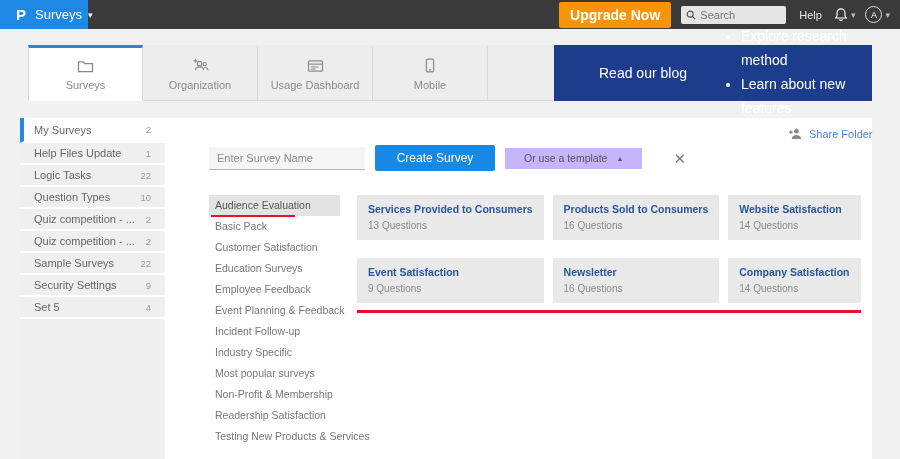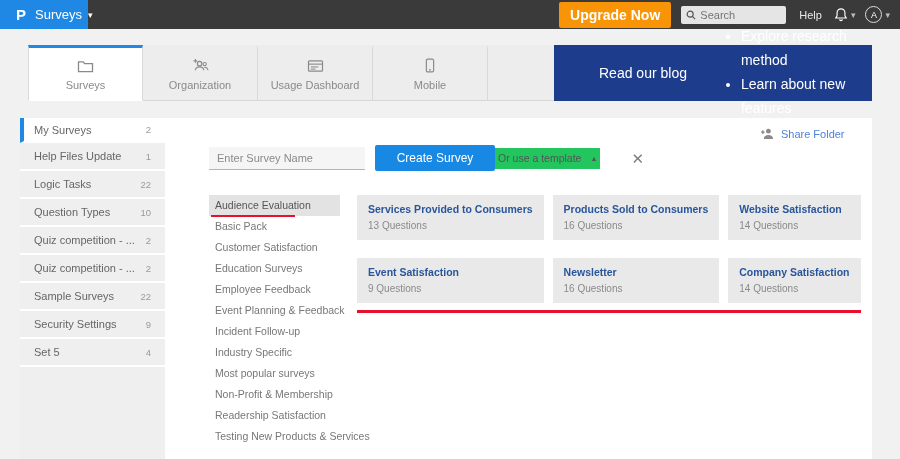--- a/index.html
+++ b/index.html
@@ -30,34 +30,34 @@
   .tab-label { font-size:11px; color:#8a8a8a; }
   .tab-icon { color:#9a9a9a; height:16px; display:flex; align-items:center; }
   .tabfill { flex:1; background:#ededed; border-bottom:1px solid #d7d7d7; }
   .banner { width:318px; background:#1e3c8c; display:flex; align-items:center; cursor:pointer; }
   .banner-title { color:#fff; font-size:14px; margin-left:45px; flex-shrink:0; }
   .banner ul { color:#fff; font-size:14px; margin-left:42px; padding-left:12px; line-height:1.7; }
 
   
   .panel { margin:17px 28px 0 20px; height:341px; background:#fff; display:flex;gap:31px; }
   .sidebar { width:145px; background:#efeff0; flex-shrink:0; }
-  .side-item { height:28px; display:flex; align-items:center; padding:0 14px; border-bottom:2px solid #fff; background:#efeff0; cursor:pointer; }
+  .side-item { height:22px; display:flex; align-items:center; padding:0 14px; border-bottom:2px solid #fff; background:#efeff0; cursor:pointer; }
   .side-item.active { background:#fff; height:25px; border-left:4px solid #1f88e5; padding-left:10px; }
   .side-label { flex:1; font-size:11px; color:#666; white-space:nowrap; overflow:hidden; }
   .side-count { font-size:9.5px; color:#9a9a9a; }
 
   .content { flex:1; position:relative; padding:0 28px 0 13px; }
-  .share-folder { position:absolute; top:9px; right:44px; display:flex; align-items:center; gap:6px; cursor:pointer; }
+  .share-folder { position:absolute; top:9px; right:16px; display:flex; align-items:center; gap:6px; cursor:pointer; }
   .share-folder span.lbl { font-size:11px; color:#4f81d8; }
 
   .form-row { display:flex; align-items:center; padding-top:27px; }
   .survey-input { width:156px; height:23px; background:#f5f5f5; border:none; border-bottom:1px solid #b5b5b5; padding:0 8px; font-size:11px; color:#444; outline:none; font-family:"Liberation Sans",sans-serif; }
   .survey-input::placeholder { color:#8a8a8a; }
   .create-btn { margin-left:10px; width:120px; height:26px; background:#1788e4; color:#fff; border:none; border-radius:2px; font-size:12px; cursor:pointer; font-family:"Liberation Sans",sans-serif; }
-  .tpl-dropdown { height:21px; background:#22c55e; display:flex; align-items:center; padding:0 3px; gap:9px; cursor:pointer; }
+  .tpl-dropdown { margin-left:10px; height:21px; background:#c4b5fd; display:flex; align-items:center; padding:0 19px; gap:9px; cursor:pointer; }
   .tpl-dropdown .lbl { font-size:10.5px; color:#555; }
   .tpl-dropdown .up { font-size:7px; color:#555; }
   .close-x { margin-left:31px; font-size:15px; color:#7e7e7e; cursor:pointer; line-height:1; }
 
   .tpl-section { display:flex; margin-top:24px; }
   .cat-col { width:131px; flex-shrink:0; }
   .cat-item { height:21px; line-height:21px; padding:0 6px; font-size:10.5px; color:#777; white-space:nowrap; cursor:pointer; }
   .cat-item.selected { background:#e3e3e3; color:#555; position:relative; }
   .cat-underline { position:absolute; left:2px; bottom:-1px; width:84px; height:2px; background:#e8112d; }
 

